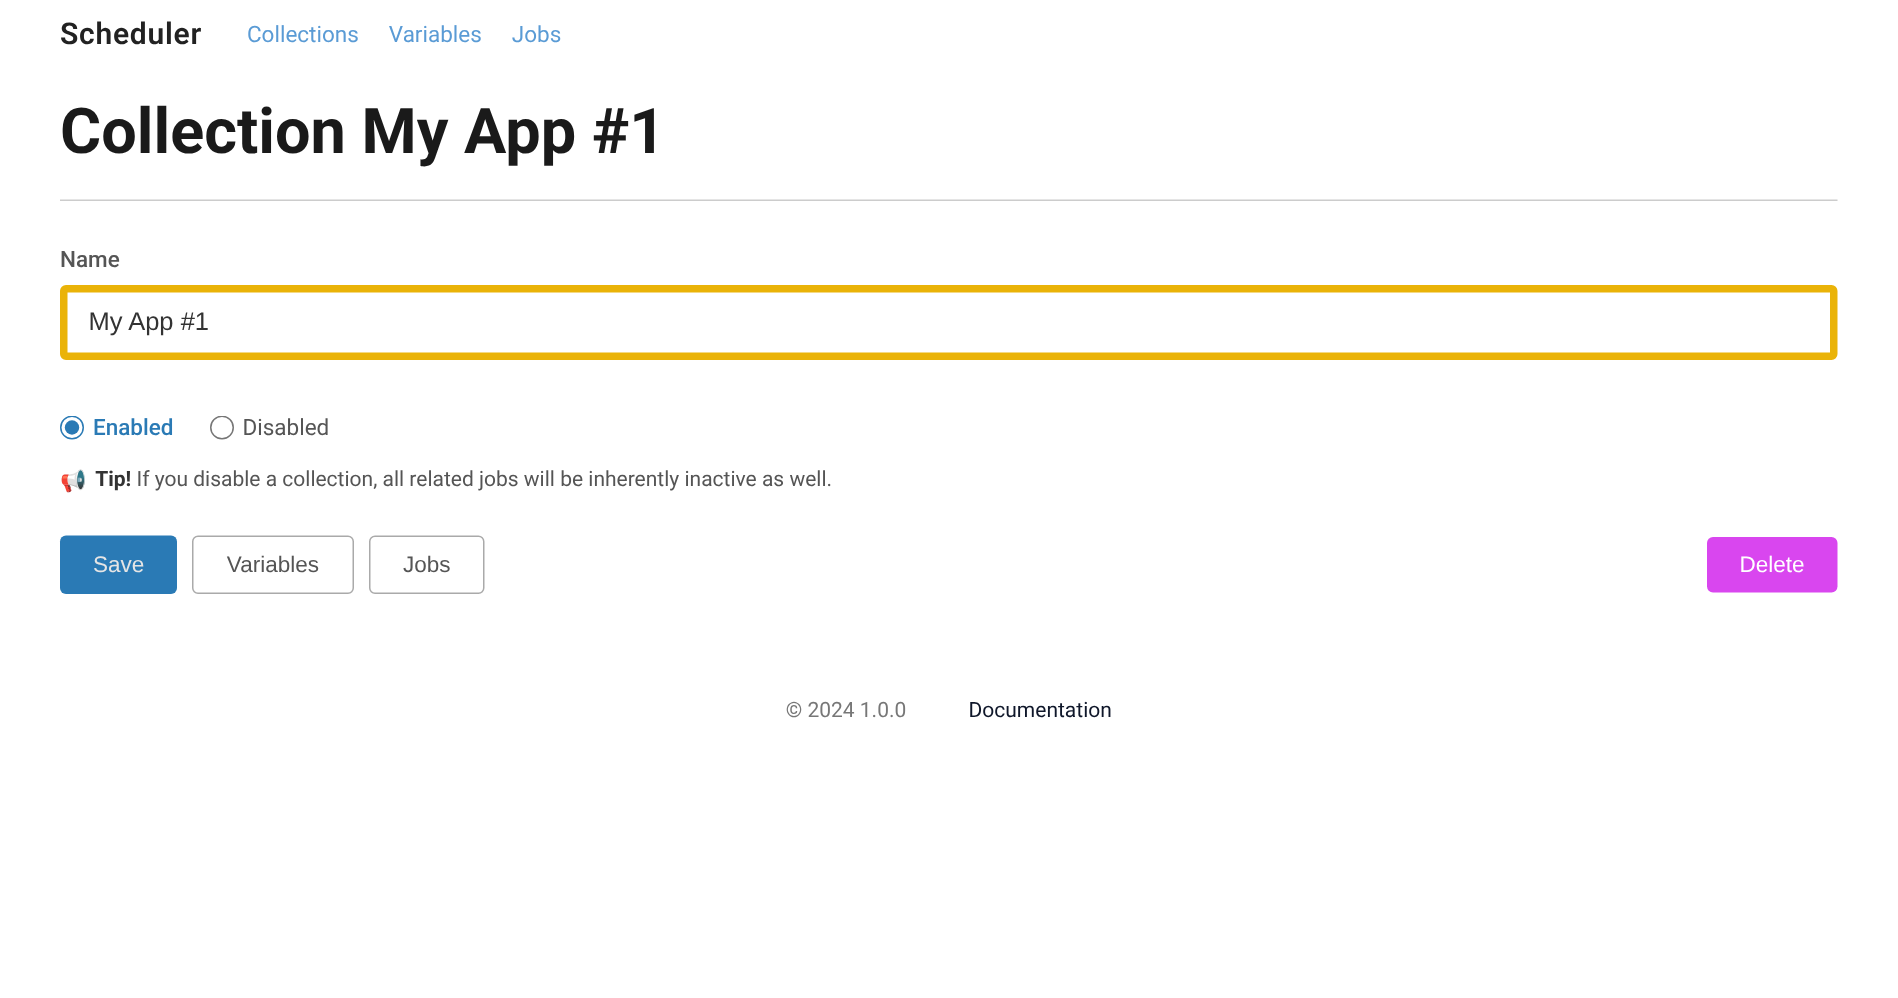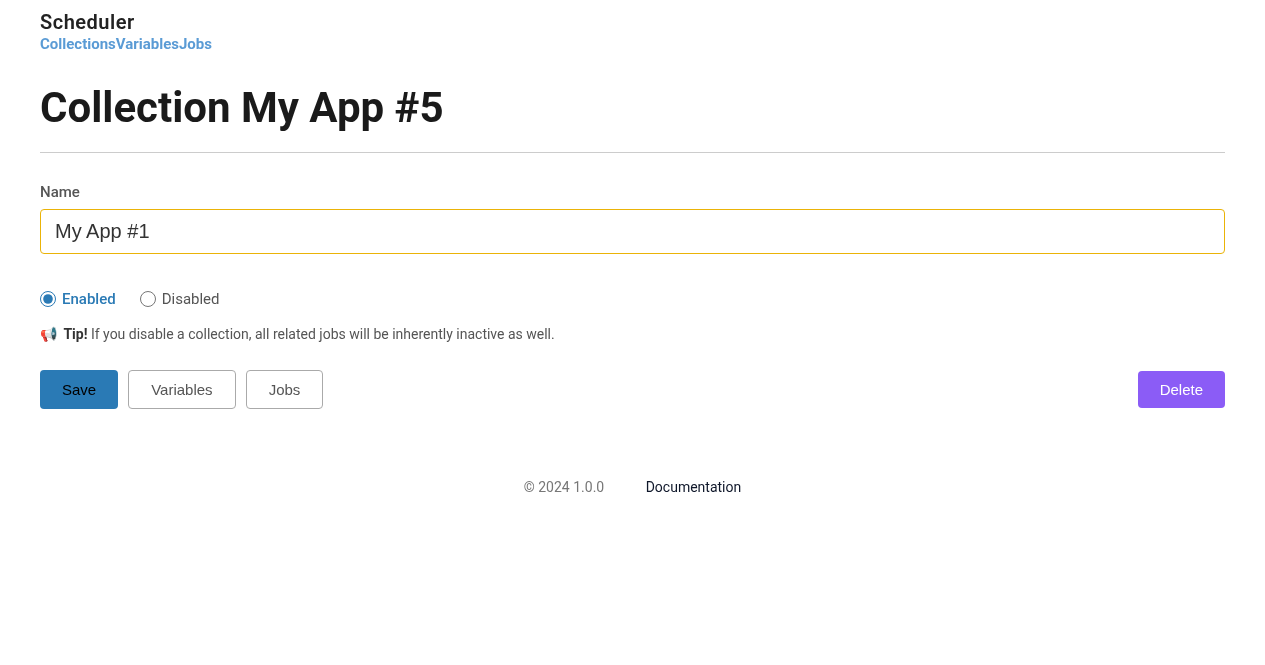--- a/index.html
+++ b/index.html
@@ -12,37 +12,37 @@
       font-family: -apple-system, BlinkMacSystemFont, 'Segoe UI', Roboto, Helvetica, Arial, sans-serif;
       background: #fff;
       color: #333;
       width: 1265px;
       min-height: 665px;
     }
 
     
     nav {
       display: flex;
+      align-items: center;
       padding: 10px 40px;
       border-bottom: none;
-      flex-direction: column;
     }
 
     .nav-brand {
       font-size: 20px;
       font-weight: 600;
       color: #222;
       margin-right: 30px;
       letter-spacing: 0.5px;
     }
 
     .nav-links {
       display: flex;
+      gap: 20px;
       list-style: none;
-      font-weight: bold;
     }
 
     .nav-links a {
       text-decoration: none;
       font-size: 15px;
       color: #5a9bd5;
     }
 
     
     .main-content {
@@ -70,22 +70,22 @@
       display: block;
       font-size: 15px;
       font-weight: 500;
       color: #555;
       margin-bottom: 8px;
     }
 
     .form-input {
       width: 100%;
       padding: 10px 14px;
-      font-size: 20px;
-      border: 1px solid #eab308;
+      font-size: 17px;
+      border: 5px solid #eab308;
       border-radius: 4px;
       outline: none;
       color: #333;
     }
 
     
     .radio-group {
       display: flex;
       align-items: center;
       gap: 24px;
@@ -144,40 +144,40 @@
       justify-content: space-between;
     }
 
     .buttons-left {
       display: flex;
       gap: 10px;
     }
 
     .btn-save {
       background: #2a7ab5;
-      color: #000000;
+      color: #e5e5e5;
       border: none;
       padding: 10px 22px;
       font-size: 15px;
       border-radius: 4px;
       cursor: pointer;
     }
 
     .btn-outline {
       background: #fff;
       color: #555;
       border: 1px solid #aaa;
       padding: 10px 22px;
       font-size: 15px;
       border-radius: 4px;
       cursor: pointer;
     }
 
     .btn-delete {
-      background: #8b5cf6;
+      background: #d946ef;
       color: #fff;
       border: none;
       padding: 10px 22px;
       font-size: 15px;
       border-radius: 4px;
       cursor: pointer;
     }
 
     
     .footer {
@@ -205,21 +205,21 @@
     <li>
       <a href="#">Variables</a>
     </li>
     <li>
       <a href="#">Jobs</a>
     </li>
   </ul>
 </nav>
 
 <div class="main-content">
-  <h1 class="page-title">Collection My App #5</h1>
+  <h1 class="page-title">Collection My App #1</h1>
   <hr class="divider">
 
   <div class="form-group">
     <label class="form-label">Name</label>
     <input type="text" class="form-input" value="My App #1" style="">
   </div>
 
   <div class="radio-group">
     <label class="radio-label">
       <input type="radio" name="status" checked="" style="">

